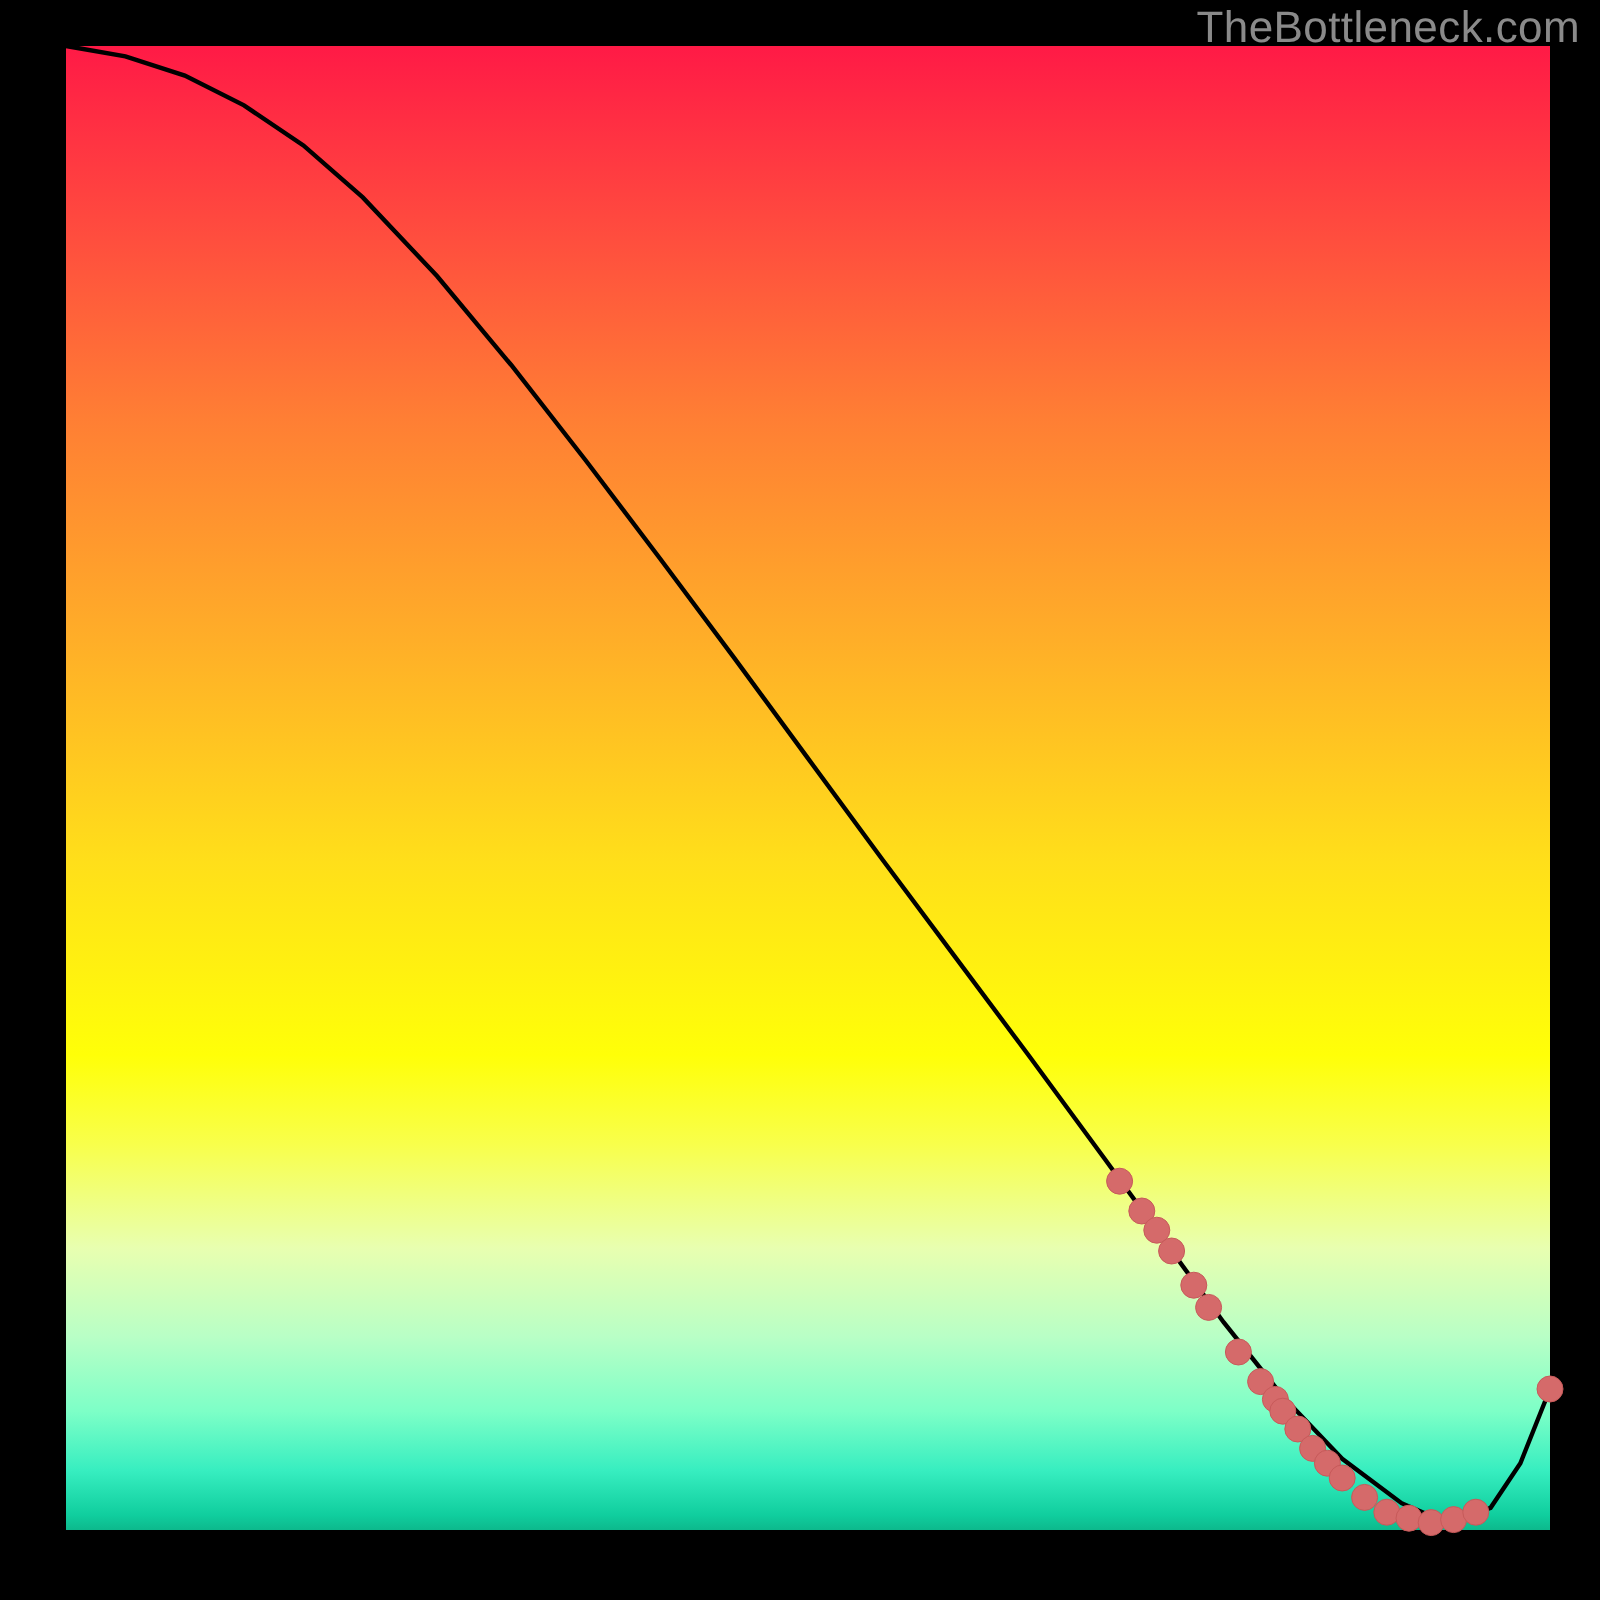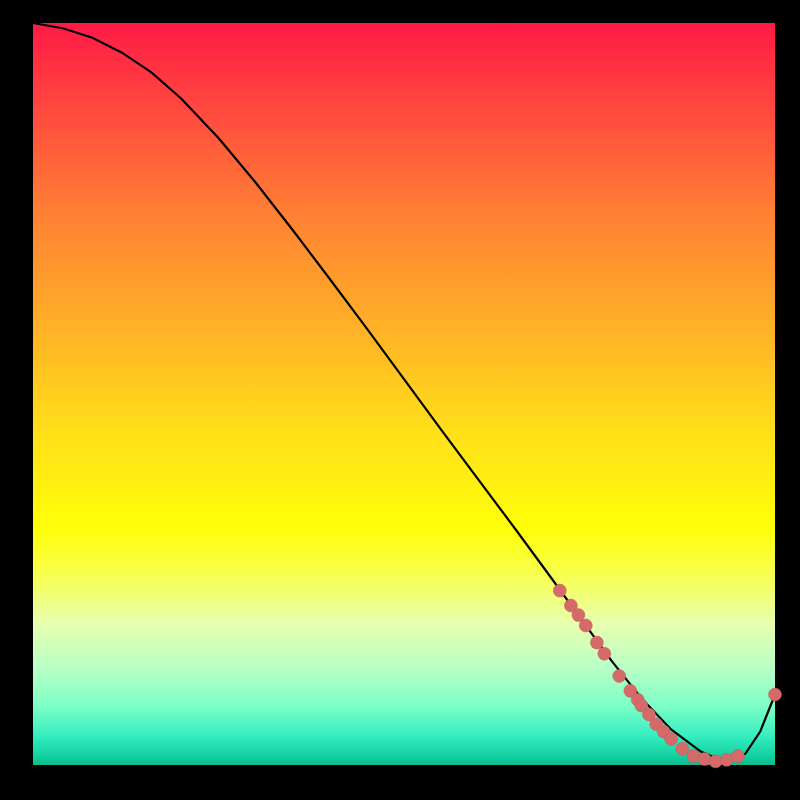--- a/index.html
+++ b/index.html
@@ -81,14 +81,15 @@
         <circle cx="649.3" cy="725.7" r="6.5" fill="#d56a6a" stroke="#c75a5a" stroke-width="0.5"></circle>
         <circle cx="660.4" cy="733.1" r="6.5" fill="#d56a6a" stroke="#c75a5a" stroke-width="0.5"></circle>
         <circle cx="671.5" cy="736.1" r="6.5" fill="#d56a6a" stroke="#c75a5a" stroke-width="0.5"></circle>
         <circle cx="682.6" cy="738.3" r="6.5" fill="#d56a6a" stroke="#c75a5a" stroke-width="0.5"></circle>
         <circle cx="693.8" cy="736.8" r="6.5" fill="#d56a6a" stroke="#c75a5a" stroke-width="0.5"></circle>
         <circle cx="704.9" cy="733.1" r="6.5" fill="#d56a6a" stroke="#c75a5a" stroke-width="0.5"></circle>
         <circle cx="742.0" cy="671.5" r="6.5" fill="#d56a6a" stroke="#c75a5a" stroke-width="0.5"></circle>
       </g>
 </svg>
 
+<div class="watermark">TheBottleneck.com</div>
 
 </div>
 
 </body></html>

